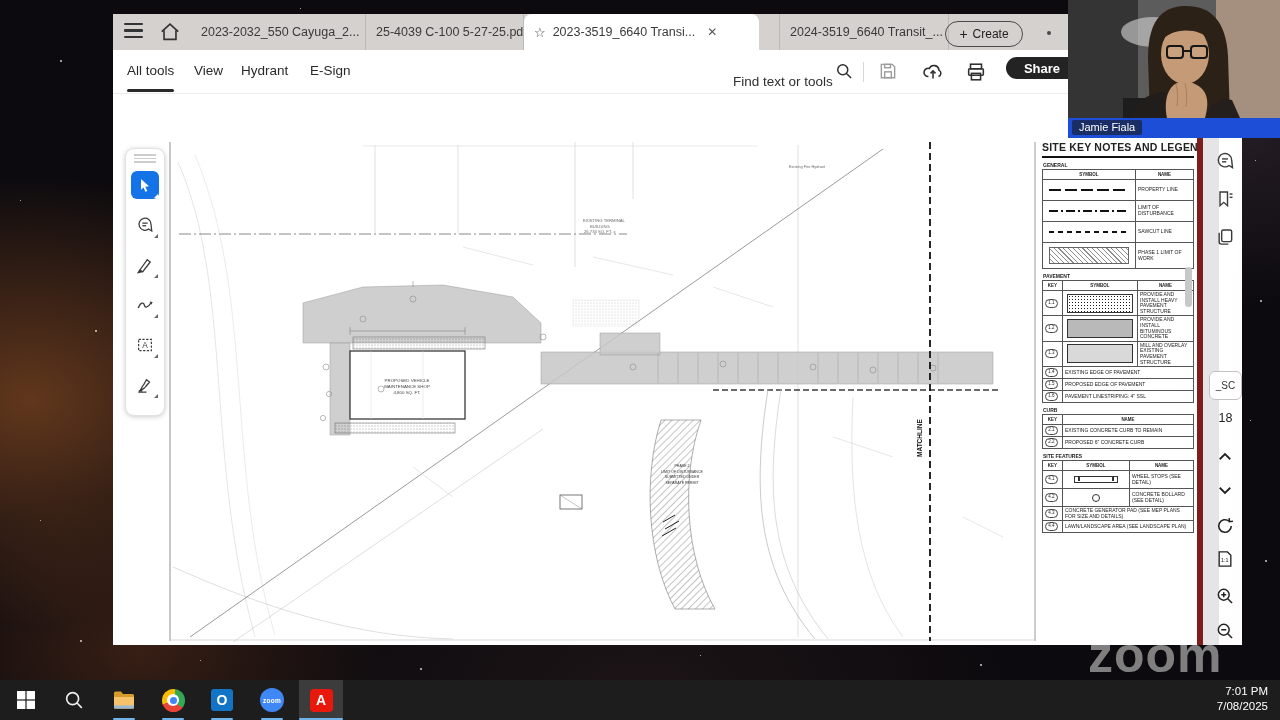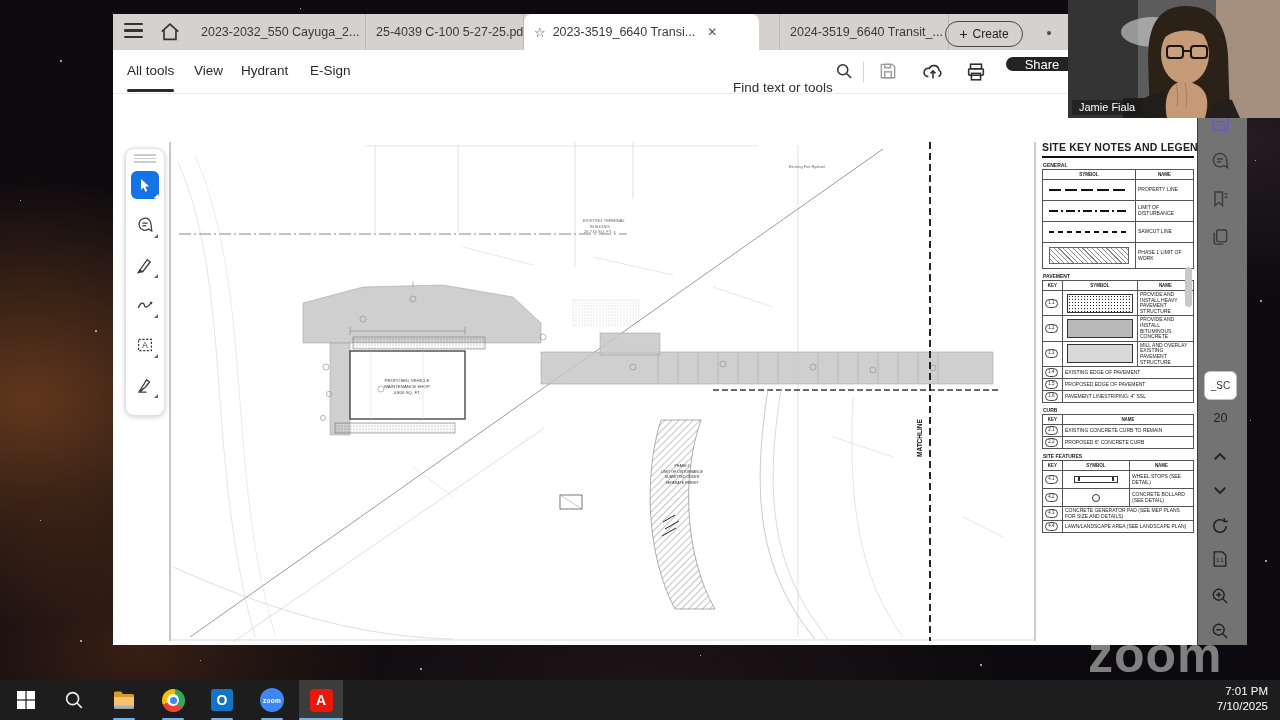--- a/index.html
+++ b/index.html
@@ -27,44 +27,44 @@
   .tab.active{background:#fff;border-radius:8px 8px 0 0;border-right:none;}
   .tab .star{margin-right:7px;font-size:13px;color:#444;}
   .tab .closex{margin-left:12px;font-size:12px;color:#555;cursor:pointer;}
   .createbtn{position:absolute;left:832px;top:7px;width:76px;height:24px;border:1.5px solid #4a4a4a;
        border-radius:13px;background:transparent;font-size:12px;color:#222;display:flex;align-items:center;
        justify-content:center;gap:5px;cursor:pointer;}
   .ovflow{position:absolute;left:934px;top:17px;width:4px;height:4px;border-radius:50%;background:#4a4a4a;}
   .toolbar{position:absolute;left:0;top:36px;width:1129px;height:44px;background:#fff;border-bottom:1px solid #ececec;box-sizing:border-box;}
   .menuitem{position:absolute;top:13px;font-size:13.5px;color:#2a2a2a;cursor:pointer;white-space:nowrap;}
   .menuline{position:absolute;left:14px;top:39px;width:47px;height:3px;background:#2a2a2a;border-radius:2px;}
-  .findlbl{position:absolute;left:620px;top:30px;font-size:13.5px;color:#2f2f2f;cursor:pointer;}
+  .findlbl{position:absolute;left:620px;top:24px;font-size:13.5px;color:#2f2f2f;cursor:pointer;}
   .vsep{position:absolute;top:12px;width:1px;height:20px;background:#d6d6d6;}
   .ticon{position:absolute;top:11px;cursor:pointer;}
-  .sharebtn{position:absolute;left:893px;top:7px;width:72px;height:14px;border-radius:15px;background:#232323;
-       color:#fff;font-size:13px;display:flex;align-items:center;justify-content:center;cursor:pointer;}
+  .sharebtn{position:absolute;left:893px;top:7px;width:72px;height:22px;border-radius:15px;background:#232323;
+       color:#fff;font-size:13px;display:flex;align-items:center;justify-content:center;cursor:pointer;font-weight:bold;}
   .banner{position:absolute;left:0;top:80px;width:1084px;height:43px;background:#e7f3fa;}
   .bannermsg{position:absolute;left:52px;top:13px;font-size:13.5px;color:#2b2b2b;}
   .viewsum{position:absolute;left:903px;top:8px;width:124px;height:28px;border:2px solid #2b2b2b;border-radius:16px;
        font-size:13px;font-weight:bold;color:#2b2b2b;display:flex;align-items:center;justify-content:center;
        background:transparent;cursor:pointer;}
   .bclose{position:absolute;left:1053px;top:13px;font-size:13px;color:#555;cursor:pointer;}
   .docarea{position:absolute;left:0;top:123px;width:1084px;height:508px;background:#fff;overflow:hidden;}
   .scrollthumb{position:absolute;left:1072px;top:130px;width:7px;height:40px;background:#c8c8c8;border-radius:4px;cursor:pointer;}
   
   .qtools{position:absolute;left:12px;top:134px;width:38px;height:266px;background:#fff;border:1px solid #e2e2e2;
        border-radius:9px;box-shadow:0 1px 5px rgba(0,0,0,.2);}
   .qhandle{position:absolute;left:8px;top:5px;width:22px;}
   .qhandle i{display:block;height:1.5px;background:#cdcdcd;margin-bottom:2px;}
   .qslot{position:absolute;left:5px;width:28px;height:28px;display:flex;align-items:center;justify-content:center;cursor:pointer;}
   .qslot.sel{background:#1473e6;border-radius:6px;}
   .tri{position:absolute;right:1px;bottom:1px;width:0;height:0;border-left:4px solid transparent;border-bottom:4px solid #666;}
   .qslot.sel .tri{border-bottom-color:#fff;}
   
-  .rail{position:absolute;left:1084px;top:80px;width:50px;height:551px;background:#737373;border-left:1px solid #7f1d1d;box-sizing:border-box;}
+  .rail{position:absolute;left:1084px;top:80px;width:22px;height:551px;background:#e5e5e5;border-left:6px solid #7f1d1d;box-sizing:border-box;}
   .rslot{position:absolute;left:11px;width:22px;height:22px;cursor:pointer;display:flex;align-items:center;justify-content:center;}
   .scbox{position:absolute;left:6px;top:277px;width:31px;height:27px;border:1px solid #c2c2c2;border-radius:6px;
        font-size:10px;color:#333;display:flex;align-items:center;justify-content:center;cursor:pointer;background:#fff;}
   .pagecount{position:absolute;left:0;top:317px;width:45px;text-align:center;font-size:12.5px;color:#222;}
   
   .legend{position:absolute;left:929px;top:4px;width:152px;color:#222;}
   .legtitle{font-size:10.5px;font-weight:bold;letter-spacing:.2px;border-bottom:2px solid #111;padding-bottom:3px;white-space:nowrap;}
   .seclbl{font-size:5px;font-weight:bold;margin:4px 0 1px 1px;}
   table.leg{border-collapse:collapse;width:152px;table-layout:fixed;}
   table.leg td,table.leg th{border:1px solid #555;font-size:5px;line-height:1.12;padding:1px 2px;overflow:hidden;
@@ -78,21 +78,21 @@
   .ln-dashsm{background:repeating-linear-gradient(90deg,#111 0 5px,transparent 5px 9px);}
   .sw{height:17px;margin:1px 2px;border:1px solid #333;}
   .sw-hatch{height:15px;background:repeating-linear-gradient(45deg,#fff 0 2.6px,#8d8d8d 2.6px 3.4px);border:1px solid #666;}
   .sw-stipple{background-color:#fff;background-image:radial-gradient(#222 0.5px, transparent 0.7px);background-size:3px 3px;}
   .sw-gray{background:#b9b9b9;}
   .sw-lgray{background:#d9d9d9;}
   .wheelstop{width:42px;height:5px;border:1px solid #333;margin:2px auto;position:relative;}
   .wheelstop i{position:absolute;top:-1px;width:2px;height:5px;background:#333;}
   .bollard{width:6px;height:6px;border:1px solid #333;border-radius:50%;margin:2px auto;}
   
-  .webcam{position:absolute;left:1068px;top:0;width:212px;height:118px;overflow:hidden;z-index:50;background:#b91c1c;}
+  .webcam{position:absolute;left:1068px;top:0;width:212px;height:138px;overflow:hidden;z-index:50;background:#1d4ed8;}
   .nametag{position:absolute;left:4px;bottom:3px;background:rgba(25,25,25,.6);color:#fff;font-size:11px;
        padding:1px 7px 2px 7px;border-radius:2px;}
   
   .wmark{position:absolute;left:1088px;top:630px;font-size:50px;font-weight:bold;color:#949494;opacity:.85;
        letter-spacing:1px;z-index:5;line-height:1;}
   .taskbar{position:absolute;left:0;top:680px;width:1280px;height:40px;background:#1d1d1d;z-index:60;}
   .tslot{position:absolute;top:0;width:44px;height:40px;display:flex;align-items:center;justify-content:center;cursor:pointer;}
   .tslot.activeapp{background:#3c3c3c;}
   .openline{position:absolute;bottom:0;height:2.5px;background:#6fb3e8;border-radius:1px;}
   .clock{position:absolute;right:12px;top:4px;text-align:right;color:#fff;font-size:11.5px;line-height:15px;cursor:pointer;}
@@ -537,21 +537,21 @@
           <line x1="17.5" y1="10" x2="21" y2="10"></line>
       </svg>
     </div>
     <div class="rslot" style="top:132px;">
       <svg width="20" height="20" viewBox="0 0 24 24" fill="none" stroke="#3b3b3b" stroke-width="1.7">
         <rect x="8" y="3.5" width="12" height="14" rx="2"></rect>
           <path d="M5 7 v11 a2.5 2.5 0 0 0 2.5 2.5 H16"></path>
       </svg>
     </div>
     <div class="scbox">_SC</div>
-    <div class="pagecount">20</div>
+    <div class="pagecount">18</div>
     <div class="rslot" style="top:352px;">
       <svg width="18" height="18" viewBox="0 0 24 24" fill="none" stroke="#222" stroke-width="2.4">
           <path d="M5 15 L12 8 L19 15"></path>
         </svg>
     </div>
     <div class="rslot" style="top:385px;">
       <svg width="18" height="18" viewBox="0 0 24 24" fill="none" stroke="#222" stroke-width="2.4">
           <path d="M5 9 L12 16 L19 9"></path>
         </svg>
     </div>
@@ -645,15 +645,15 @@
   <div class="tslot" style="left:250px;">
     <span class="zoomapp">zoom</span>
     <span class="openline" style="left:11px;width:22px;"></span>
   </div>
   <div class="tslot activeapp" style="left:299px;">
     <span class="acro">A</span>
     <span class="openline" style="left:0;width:44px;"></span>
   </div>
   <div class="clock">
     <div>7:01 PM</div>
-    <div>7/10/2025</div>
+    <div>7/08/2025</div>
   </div>
 </div>
 
 </body></html>

